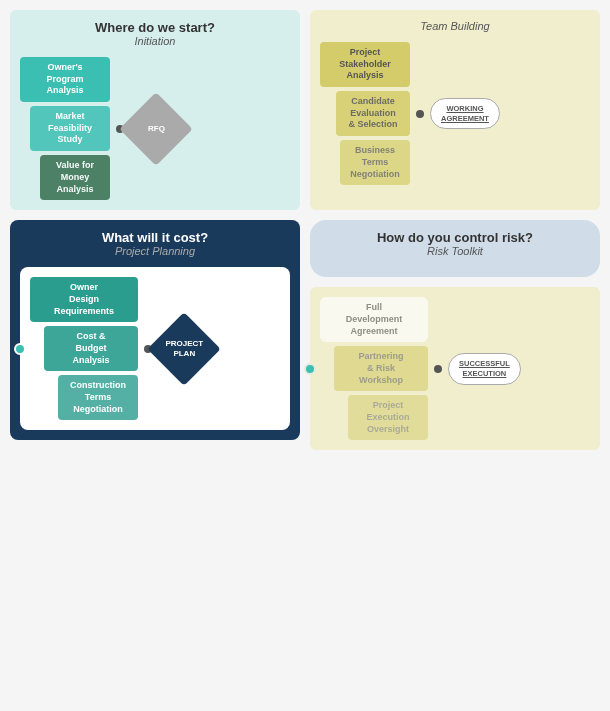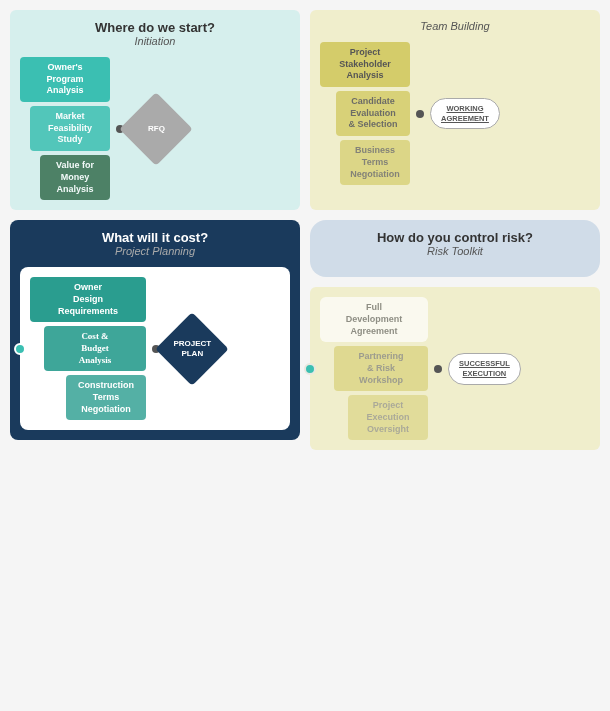--- a/index.html
+++ b/index.html
@@ -247,24 +247,24 @@
       <div class="dark-panel">
         <div class="section-header">
           <div class="question">What will it cost?</div>
           <div class="subtitle">Project Planning</div>
         </div>
         <div class="inner-white-panel" style="position:relative;">
           <div class="left-dot-accent"></div>
           <div class="flow-area">
             <div class="flow-steps">
               <div class="step-box" style="background:#2a9d8f; min-width:80px;">Owner<br>Design<br>Requirements</div>
-              <div style="margin-left:14px;font-family:Liberation Serif, serif;">
+              <div style="margin-left:14px;">
                 <div class="step-box" style="background:#2a9d8f; opacity:0.9; min-width:80px;">Cost &amp;<br>Budget<br>Analysis</div>
               </div>
-              <div style="margin-left:36px;border-radius:16px;">
+              <div style="margin-left:28px;border-radius:16px;">
                 <div class="step-box" style="background:#2a9d8f; opacity:0.8; min-width:80px;">Construction<br>Terms<br>Negotiation</div>
               </div>
             </div>
             <div class="connector-dot dark"></div>
             <div class="diamond-shape dark-blue">
               <div class="diamond-text">PROJECT PLAN</div>
             </div>
           </div>
         </div>
       </div>

